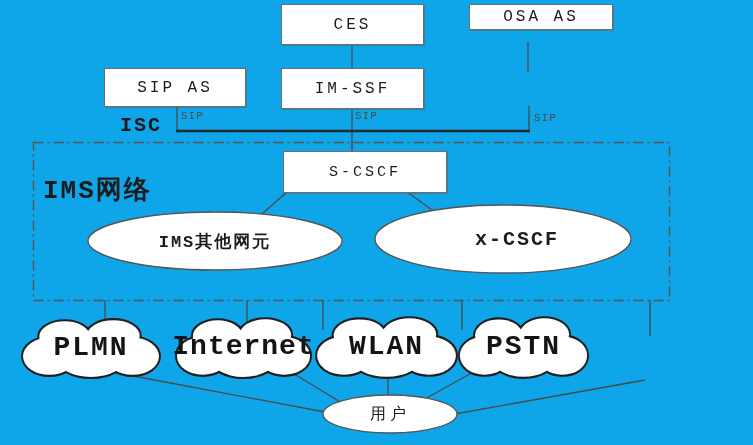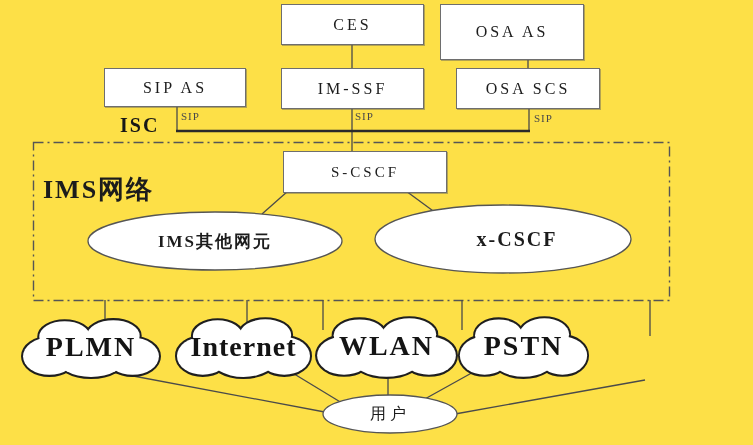--- a/index.html
+++ b/index.html
@@ -1,18 +1,18 @@
 <!DOCTYPE html>
 <html><head>
 <meta charset="utf-8">
 <style>
   html,body { margin:0; padding:0; background:#ffffff; }
   .canvas {
-    position:relative; width:753px; height:445px; background:#fde047;
-    font-family:Liberation Serif, serif; color:#1c1c1c;
+    position:relative; width:753px; height:445px; background:#0ea5e9;
+    font-family:Liberation Mono, monospace; color:#1c1c1c;
     overflow:hidden;
   }
   .layer { position:absolute; left:0; top:0; width:753px; height:445px; }
   svg.underlay { z-index:1; }
   .node-box {
     position:absolute; z-index:2; background:#ffffff;
     border:1.5px solid #6e6e6e;
     display:flex; align-items:center; justify-content:center;
     font-size:16px; letter-spacing:3px; color:#1c1c1c;
     box-shadow:1px 1px 0 rgba(90,90,90,.45);
@@ -86,31 +86,28 @@
       <line x1="645" y1="380" x2="455" y2="414"></line>
     </g>
     <ellipse cx="215" cy="241" rx="127" ry="29" fill="#ffffff" stroke="#555555" stroke-width="1.3"></ellipse>
     <ellipse cx="503" cy="239" rx="128" ry="34" fill="#ffffff" stroke="#555555" stroke-width="1.3"></ellipse>
     <ellipse cx="390" cy="414" rx="67" ry="19" fill="#ffffff" stroke="#555555" stroke-width="1.3"></ellipse>
   </svg>
 
   <div class="node-box" style="left:281px; top:4px;  width:143px; height:41px;">
     <span>CES</span>
   </div>
-  <div class="node-box" style="left:440px; top:4px;  width:144px; height:56px;">
+  <div class="node-box" style="left:469px; top:4px;  width:144px; height:26px;">
     <span>OSA AS</span>
   </div>
   <div class="node-box" style="left:104px; top:68px; width:142px; height:39px;">
     <span>SIP AS</span>
   </div>
   <div class="node-box" style="left:281px; top:68px; width:143px; height:41px;">
     <span>IM-SSF</span>
-  </div>
-  <div class="node-box" style="left:456px; top:68px; width:144px; height:41px;">
-    <span>OSA SCS</span>
   </div>
   <div class="node-box" style="left:283px; top:151px; width:164px; height:42px; font-size:15px;">
     <span>S-CSCF</span>
   </div>
 
   <div class="txt isc-tag" style="left:120px; top:114px;">ISC</div>
   <div class="txt sip-tag" style="left:181px; top:110px;">SIP</div>
   <div class="txt sip-tag" style="left:355px; top:110px;">SIP</div>
   <div class="txt sip-tag" style="left:534px; top:112px;">SIP</div>
   <div class="txt region-tag" style="left:43px; top:146px;margin-top:26px;">IMS网络</div>

